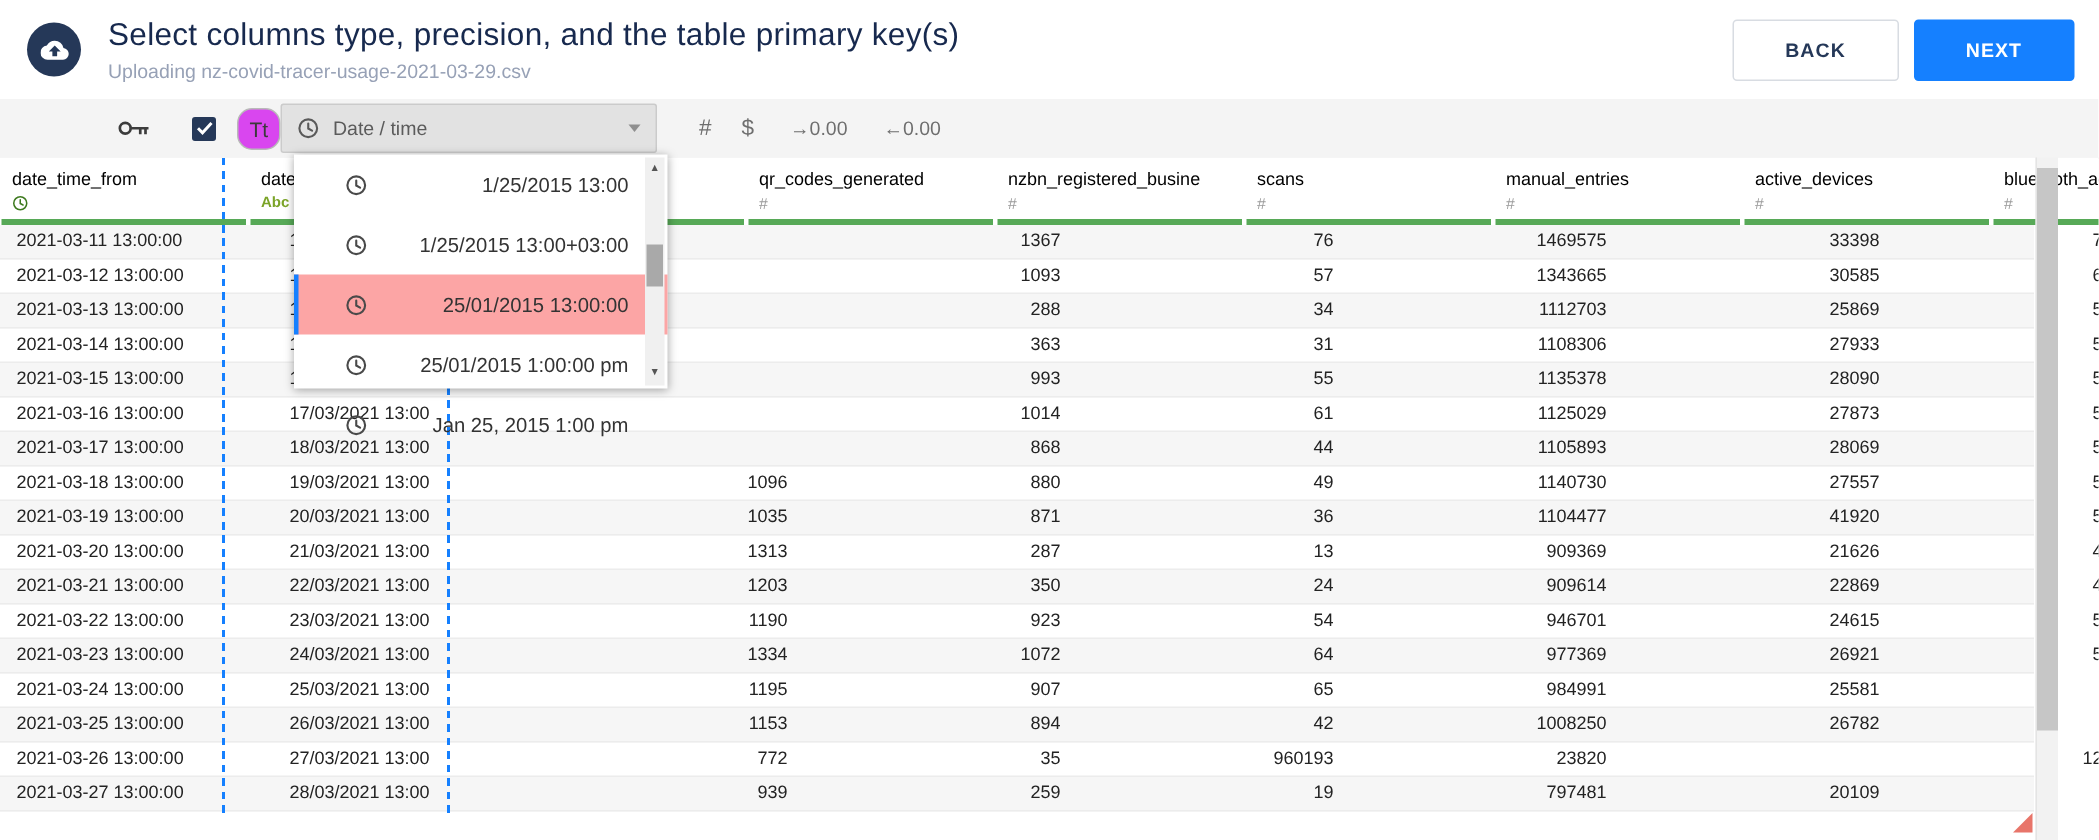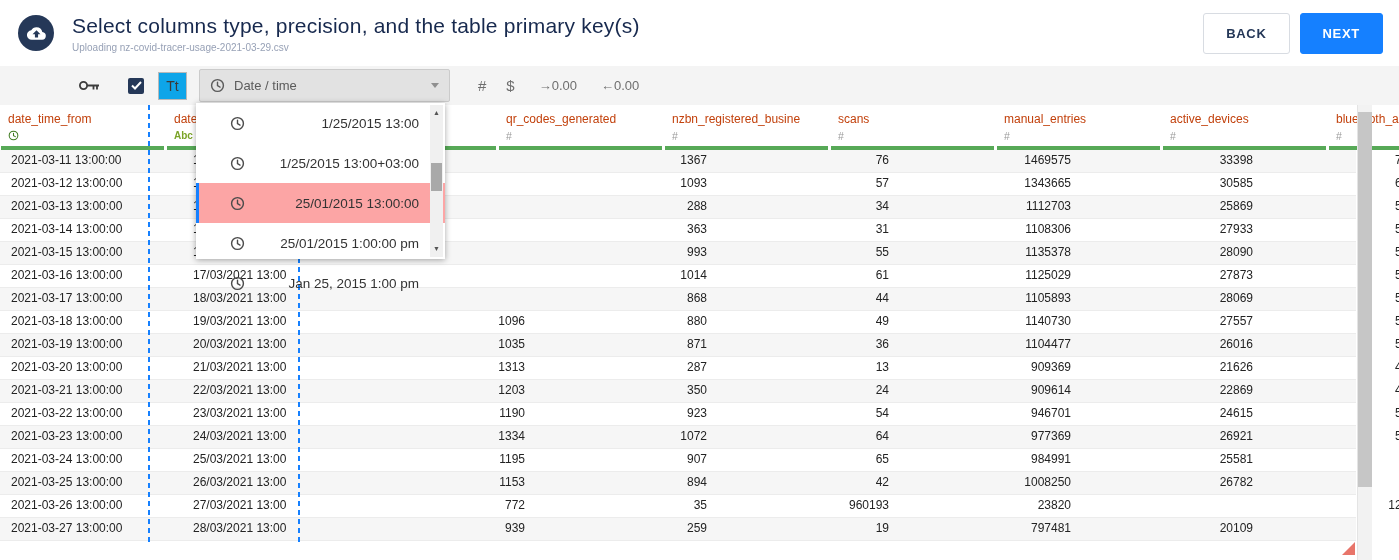--- a/index.html
+++ b/index.html
@@ -5,51 +5,51 @@
   html,body{margin:0;padding:0;}
   body{width:1399px;height:560px;position:relative;overflow:hidden;background:#fff;
        font-family:"Liberation Sans","DejaVu Sans",sans-serif;color:#232323;}
 
   
   .topbar{height:66px;display:flex;align-items:center;padding:0 16px;background:#fff;}
   .upload-badge{width:36px;height:36px;border-radius:50%;background:var(--navy,#253858);
        display:flex;align-items:center;justify-content:center;flex:0 0 auto;margin:0 18px 0 2px;}
   .titles{display:flex;flex-direction:column;}
   .page-title{font-size:21px;font-weight:500;color:#17294e;margin:0;letter-spacing:.2px;}
-  .page-subtitle{font-size:10px;color:#97a1b6;margin-top:4px;}
+  .page-subtitle{font-size:13px;color:#97a1b6;margin-top:4px;}
   .topbar-actions{margin-left:auto;display:flex;gap:10px;}
-  .btn{height:41px;min-width:80px;padding:0 22px;font-family:"Liberation Sans",sans-serif;
+  .btn{height:41px;min-width:80px;padding:0 34px;font-family:"Liberation Sans",sans-serif;
        font-size:13px;font-weight:700;letter-spacing:.7px;border-radius:3px;cursor:pointer;}
   .btn-back{background:#fff;border:1px solid #d8dce2;color:var(--navy,#253858);}
   .btn-next{background:var(--accent,#1580ff);border:1px solid var(--accent,#1580ff);color:#fff;}
 
   
   .toolbar{height:39px;background:#f4f4f4;border-bottom:1px solid #e2e2e2;display:flex;
        align-items:center;padding-left:78px;}
   .tb-key{display:flex;cursor:pointer;}
   .tb-check{width:16px;height:16px;border-radius:2px;background:var(--navy,#253858);
        display:flex;align-items:center;justify-content:center;margin-left:28px;cursor:pointer;}
-  .tb-tt{width:29px;height:28px;margin-left:14px;border:1px solid #b9b9b9;background:#0ea5e9;
-       border-radius:0;font-size:14px;color:#3a3a3a;display:flex;align-items:center;
+  .tb-tt{width:29px;height:28px;margin-left:14px;border:1px solid #b9b9b9;background:#d946ef;
+       border-radius:10px;font-size:14px;color:#3a3a3a;display:flex;align-items:center;
        justify-content:center;cursor:pointer;font-family:"Liberation Sans",sans-serif;}
-  .tb-select{width:229px;height:31px;margin-left:12px;background:#e2e2e2;border:1px solid #cbcbcb;
+  .tb-select{width:229px;height:31px;margin-left:0;background:#e2e2e2;border:1px solid #cbcbcb;
        border-radius:2px;display:flex;align-items:center;padding:0 10px;cursor:pointer;}
   .tb-select .lbl{font-size:13px;color:#5b5b5b;margin-left:9px;}
   .chevron{margin-left:auto;width:0;height:0;border-left:4px solid transparent;
        border-right:4px solid transparent;border-top:5px solid #8f8f8f;}
   .tb-sym{font-size:15px;color:#6e6e6e;cursor:pointer;}
   .tb-hash{margin-left:28px;}
   .tb-dollar{margin-left:20px;}
   .tb-dec{font-size:13px;color:#6e6e6e;margin-left:24px;cursor:pointer;white-space:nowrap;}
 
   
   .table-wrap{position:absolute;left:0;top:105px;right:0;bottom:0;background:#fff;}
   .thead{display:flex;height:45px;}
   .col-head{width:150px;flex:0 0 150px;padding:7px 8px 0;position:relative;overflow:hidden;cursor:pointer;}
-  .col-name{font-size:12px;color:#c2410c;white-space:nowrap;overflow:hidden;}
+  .col-name{font-size:12px;color:#000000;white-space:nowrap;overflow:hidden;}
   .col-type{font-size:10.5px;margin-top:3px;height:13px;display:flex;align-items:center;}
   .col-type.num{color:#9b9b9b;}
   .col-type.text{color:var(--text-type-green,#7ba428);font-weight:700;font-size:10px;}
   .quality{position:absolute;left:1px;right:2px;bottom:0;height:4px;background:var(--green,#57a957);}
   .t-row{display:flex;height:22px;border-bottom:1px solid #ececec;width:1356px;gap:10px;}
   .t-row:nth-child(odd){background:#f6f6f6;}
   .t-cell{width:150px;flex:0 0 150px;padding:0 11px;font-size:12px;line-height:21px;
        white-space:nowrap;overflow:hidden;}
   .t-cell.ar{text-align:right;}
   .t-cell.al{text-align:left;}
@@ -270,21 +270,21 @@
         <div class="t-cell ar">582380</div>
         <div class="t-cell ar">1229904</div>
       </div>
       <div class="t-row">
         <div class="t-cell al">2021-03-19 13:00:00</div>
         <div class="t-cell al">20/03/2021 13:00</div>
         <div class="t-cell ar">1035</div>
         <div class="t-cell ar">871</div>
         <div class="t-cell ar">36</div>
         <div class="t-cell ar">1104477</div>
-        <div class="t-cell ar">26016</div>
+        <div class="t-cell ar">41920</div>
         <div class="t-cell ar">556123</div>
         <div class="t-cell ar">1224961</div>
       </div>
       <div class="t-row">
         <div class="t-cell al">2021-03-20 13:00:00</div>
         <div class="t-cell al">21/03/2021 13:00</div>
         <div class="t-cell ar">1313</div>
         <div class="t-cell ar">287</div>
         <div class="t-cell ar">13</div>
         <div class="t-cell ar">909369</div>

